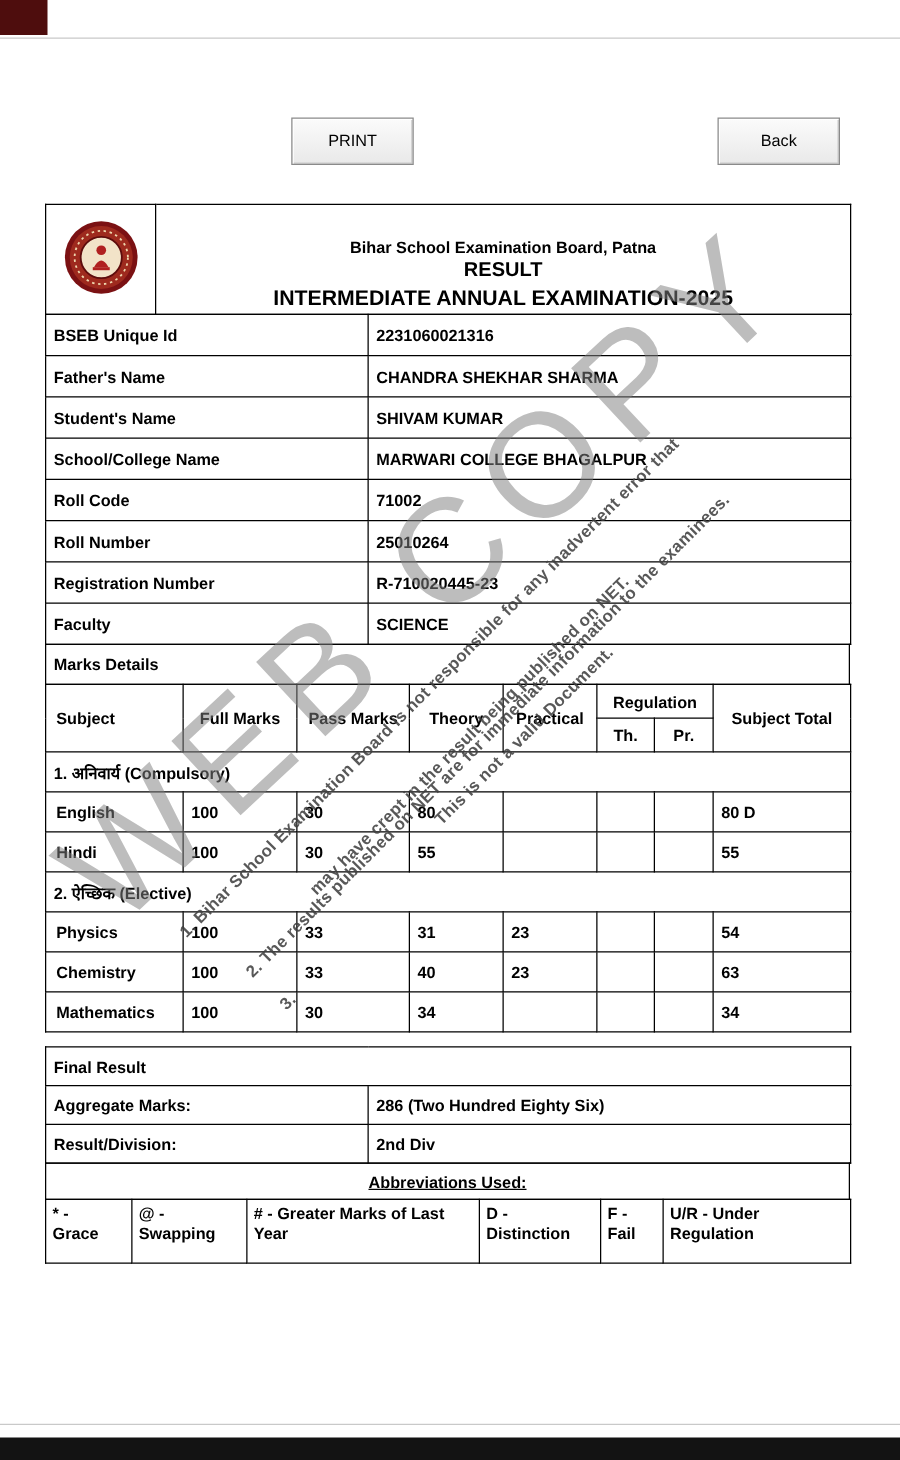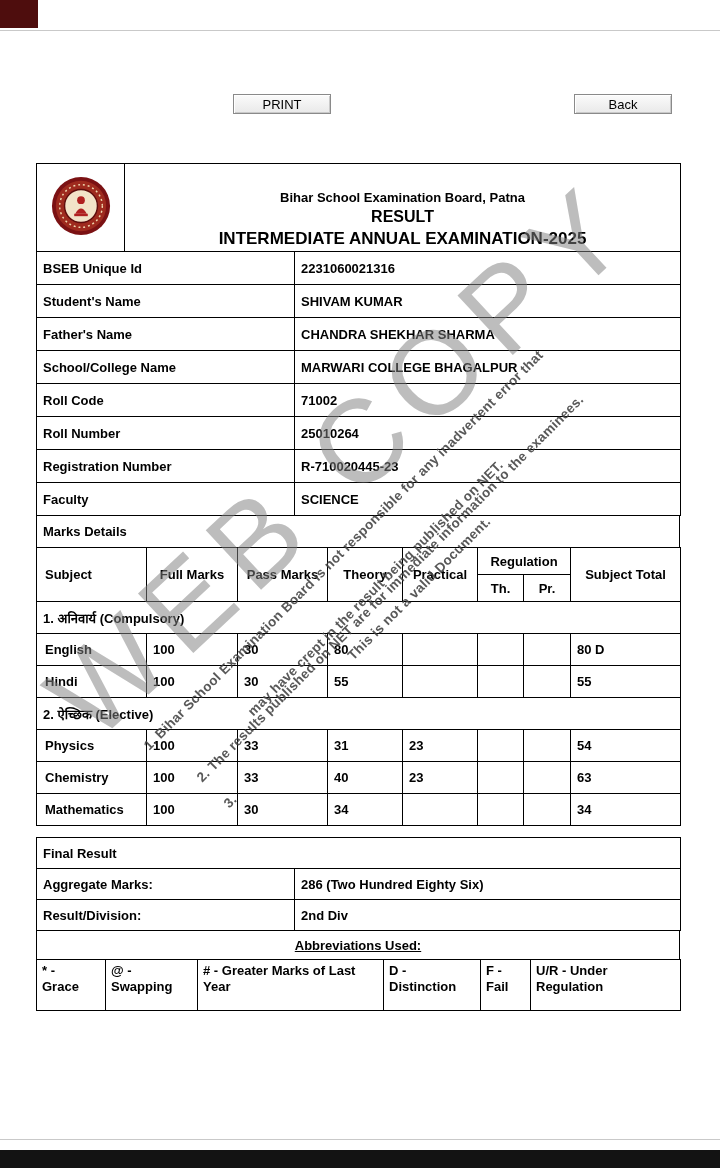--- a/index.html
+++ b/index.html
@@ -15,21 +15,21 @@
     position: absolute; left: 0; top: 0;
     width: 38px; height: 28px;
     background: #4e0d0d;
   }
   .top-line {
     position: absolute; left: 0; top: 30px;
     width: 720px; height: 1px; background: #c9c9c9;
   }
   .btn {
     position: absolute; top: 94px;
-    width: 98px; height: 20px;
+    width: 98px; height: 38px;
     background: linear-gradient(#fbfbfb, #e9e9e9);
     border: 1px solid #8a8a8a;
     box-shadow: inset 1px 1px 0 #ffffff, inset -1px -1px 0 #c9c9c9;
     font-family: "Liberation Sans", sans-serif;
     font-size: 13px; color: #000;
     text-align: center; line-height: 20px;
     cursor: pointer; padding: 0;
   }
   #print-btn { left: 233px; }
   #back-btn  { left: 574px; }
@@ -157,26 +157,26 @@
     <colgroup>
         <col style="width:258px">
         <col style="width:386px">
       </colgroup>
     <tbody>
         <tr>
       <td>BSEB Unique Id</td>
       <td>2231060021316</td>
     </tr>
     <tr>
+      <td>Father's Name</td>
+      <td>CHANDRA SHEKHAR SHARMA</td>
+    </tr>
+    <tr>
       <td>Student's Name</td>
       <td>SHIVAM KUMAR</td>
-    </tr>
-    <tr>
-      <td>Father's Name</td>
-      <td>CHANDRA SHEKHAR SHARMA</td>
     </tr>
     <tr>
       <td>School/College Name</td>
       <td>MARWARI COLLEGE BHAGALPUR</td>
     </tr>
     <tr>
       <td>Roll Code</td>
       <td>71002</td>
     </tr>
     <tr>

